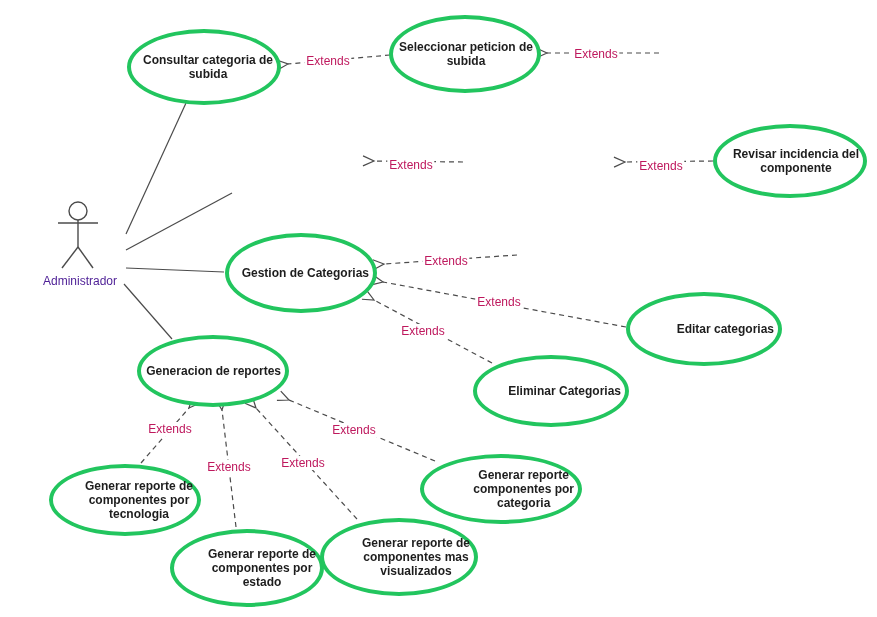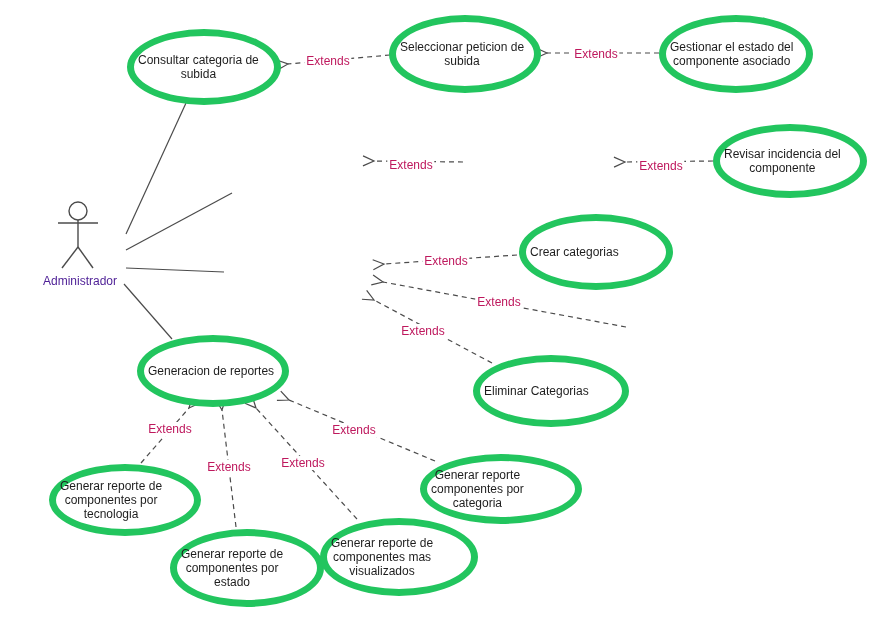--- a/index.html
+++ b/index.html
@@ -8,26 +8,27 @@
     background:#ffffff;
     font-family:"Liberation Sans", sans-serif;
     position:relative;
     overflow:hidden;
     color:#1d1d1d;
   }
   #canvas{position:absolute;left:0;top:0;width:877px;height:617px;}
   svg.layer{position:absolute;left:0;top:0;}
   .node{
     position:absolute;
-    border:7px solid #22c55e;
+    border:4px solid #22c55e;
     border-radius:50%;
     background:#ffffff;
-    display:flex;align-items:center;justify-content:flex-start;
+    display:flex;align-items:center;justify-content:flex-end;
     text-align:center;
     box-sizing:border-box;
+    font-weight:bold;
   }
   .node-label{
     font-size:12px;
     line-height:1.18;
     white-space:pre-line;
     color:#1d1d1d;
     padding:0 4px;
   }
   .ext-label{
     position:absolute;
@@ -89,30 +90,29 @@
   </svg>
 
   <div class="node" style="left:127px;top:29px;width:154px;height:76px">
     <span class="node-label">Consultar categoria de
 subida</span>
   </div>
   <div class="node" style="left:389px;top:15px;width:152px;height:78px">
     <span class="node-label">Seleccionar peticion de
 subida</span>
   </div>
-  <div class="node" style="left:659px;top:15px;width:154px;height:78px">
-    <span class="node-label">Gestionar el estado del
-componente asociado</span>
-  </div>
   <div class="node" style="left:713px;top:124px;width:154px;height:74px">
     <span class="node-label">Revisar incidencia del
 componente</span>
   </div>
-  <div class="node" style="left:519px;top:214px;width:154px;height:76px">
-    <span class="node-label">Crear categorias</span>
+  <div class="node" style="left:225px;top:233px;width:152px;height:80px">
+    <span class="node-label">Gestion de Categorias</span>
+  </div>
+  <div class="node" style="left:626px;top:292px;width:156px;height:74px">
+    <span class="node-label">Editar categorias</span>
   </div>
   <div class="node" style="left:473px;top:355px;width:156px;height:72px">
     <span class="node-label">Eliminar Categorias</span>
   </div>
   <div class="node" style="left:137px;top:335px;width:152px;height:72px">
     <span class="node-label">Generacion de reportes</span>
   </div>
   <div class="node" style="left:49px;top:464px;width:152px;height:72px">
     <span class="node-label">Generar reporte de
 componentes por

